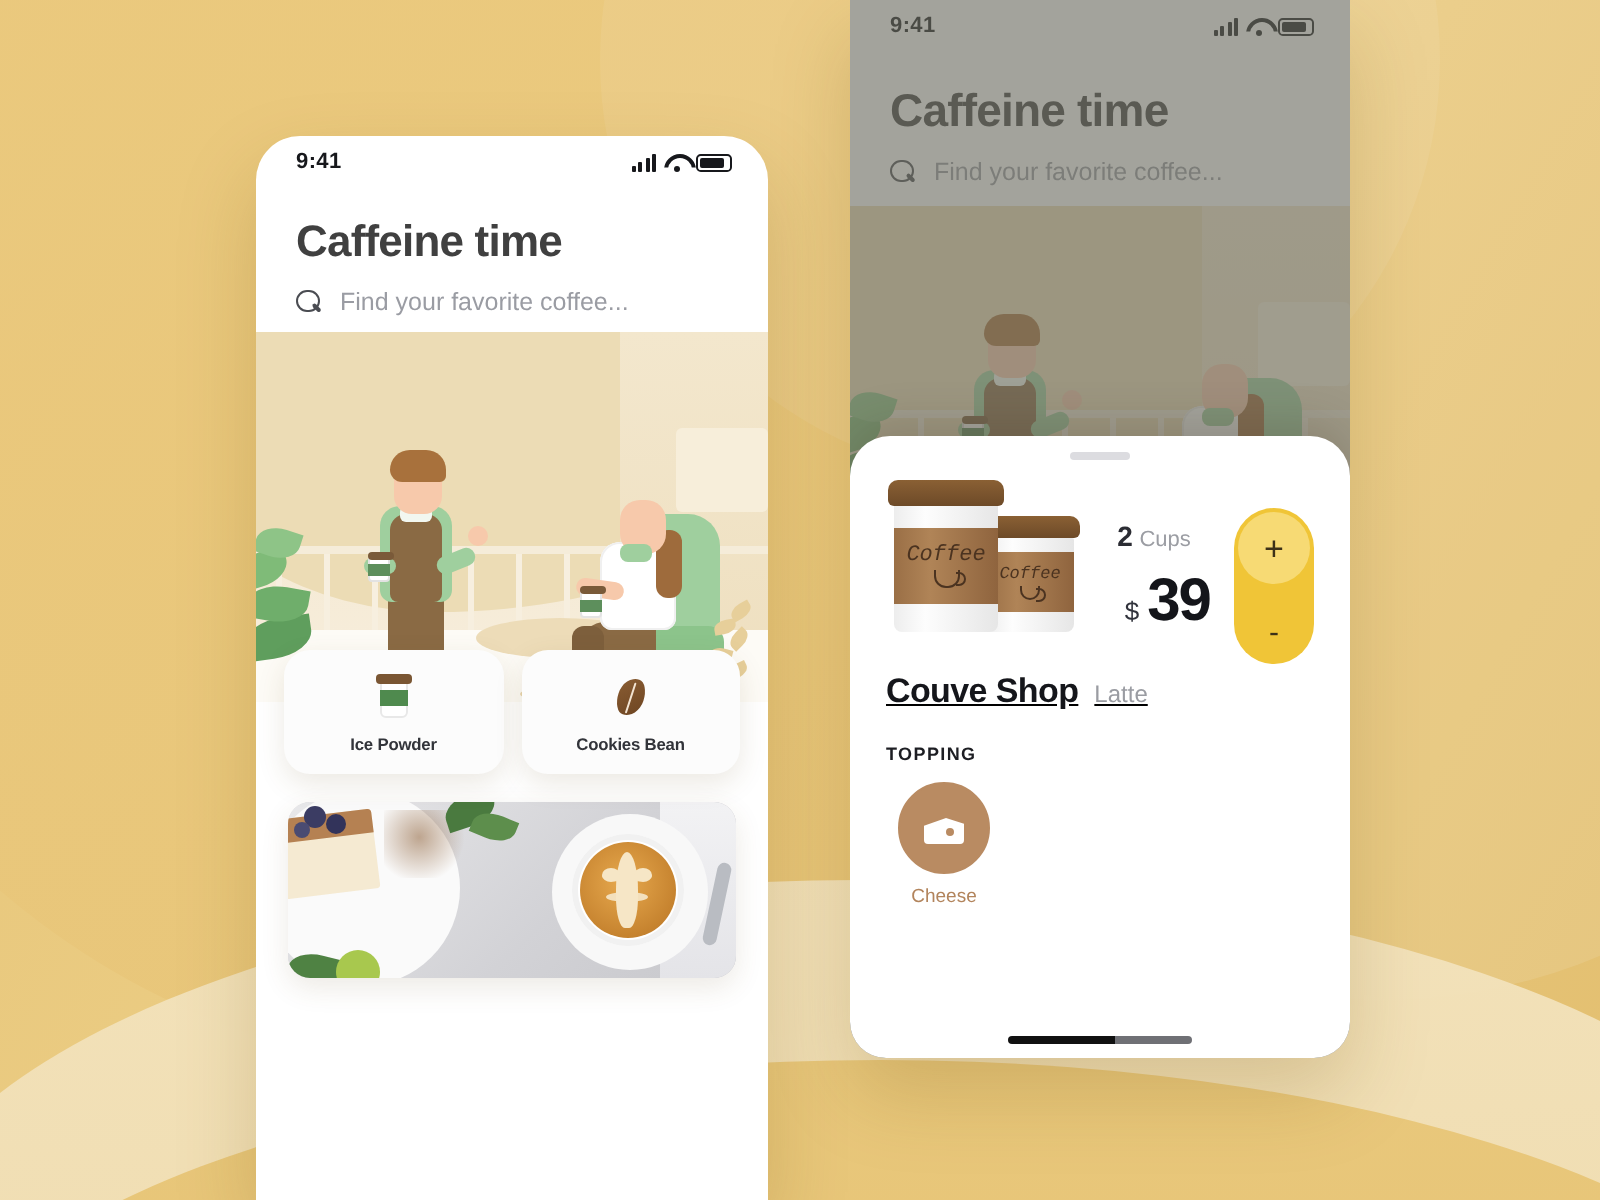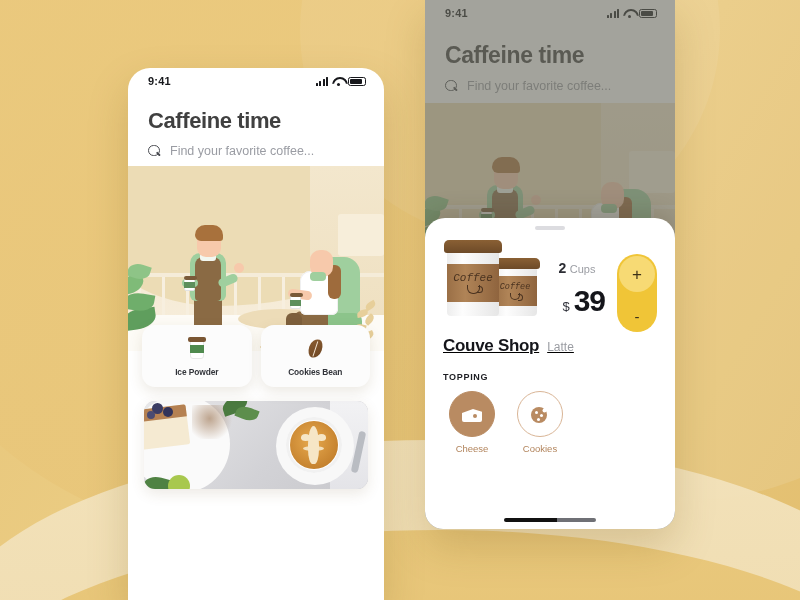--- a/index.html
+++ b/index.html
@@ -619,23 +619,17 @@
 
     <div class="topping-lbl">TOPPING</div>
 
     <div class="toppings">
       <div class="top-item">
         <div class="top-circ sel">
           <span class="g-cheese"></span>
         </div>
         <div class="top-name">Cheese</div>
       </div>
-      <div class="top-item">
-        <div class="top-circ">
-          <span class="g-cookie"></span>
-        </div>
-        <div class="top-name">Cookies</div>
-      </div>
     </div>
 
     <div class="home-ind-r"></div>
   </div>
 </div>
 
 </body></html>

